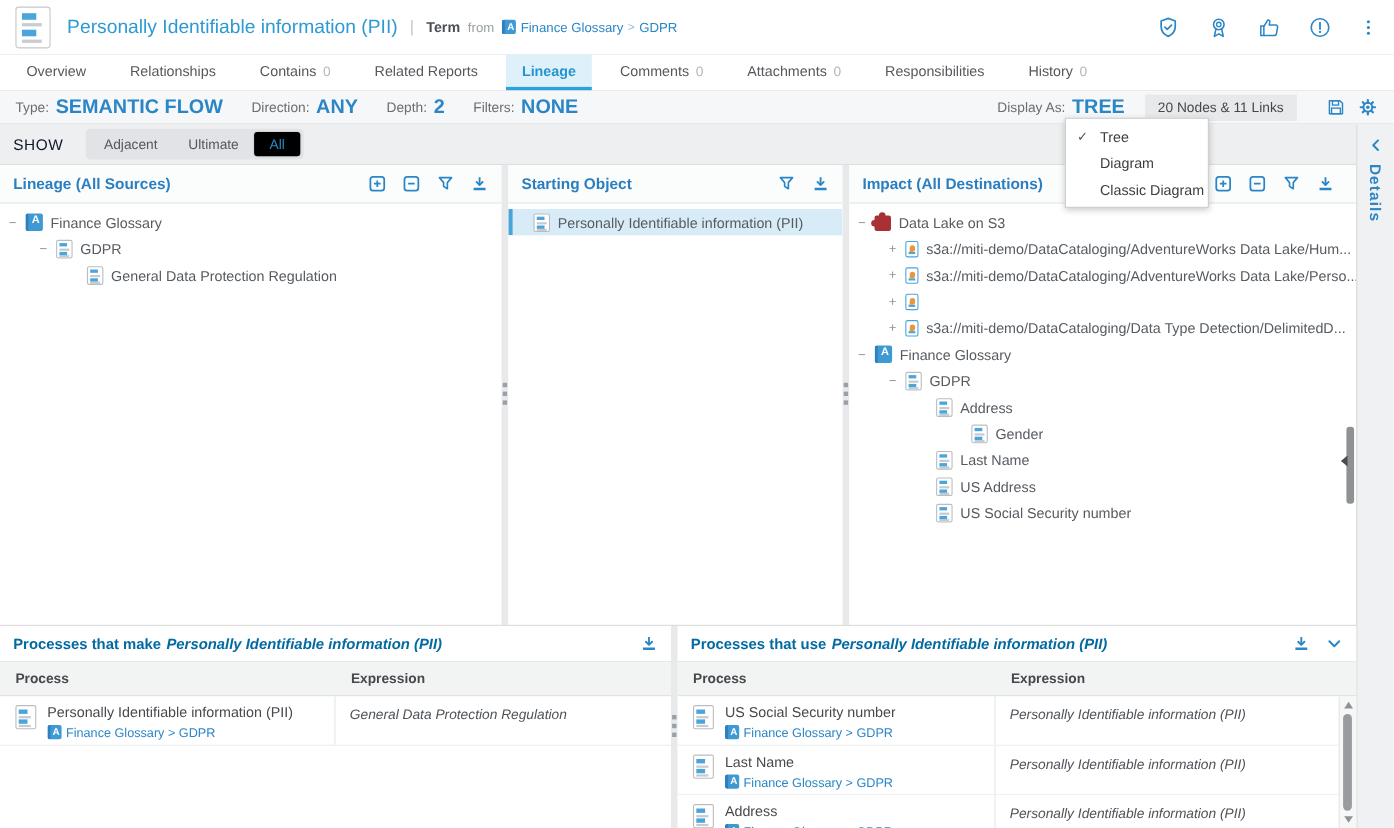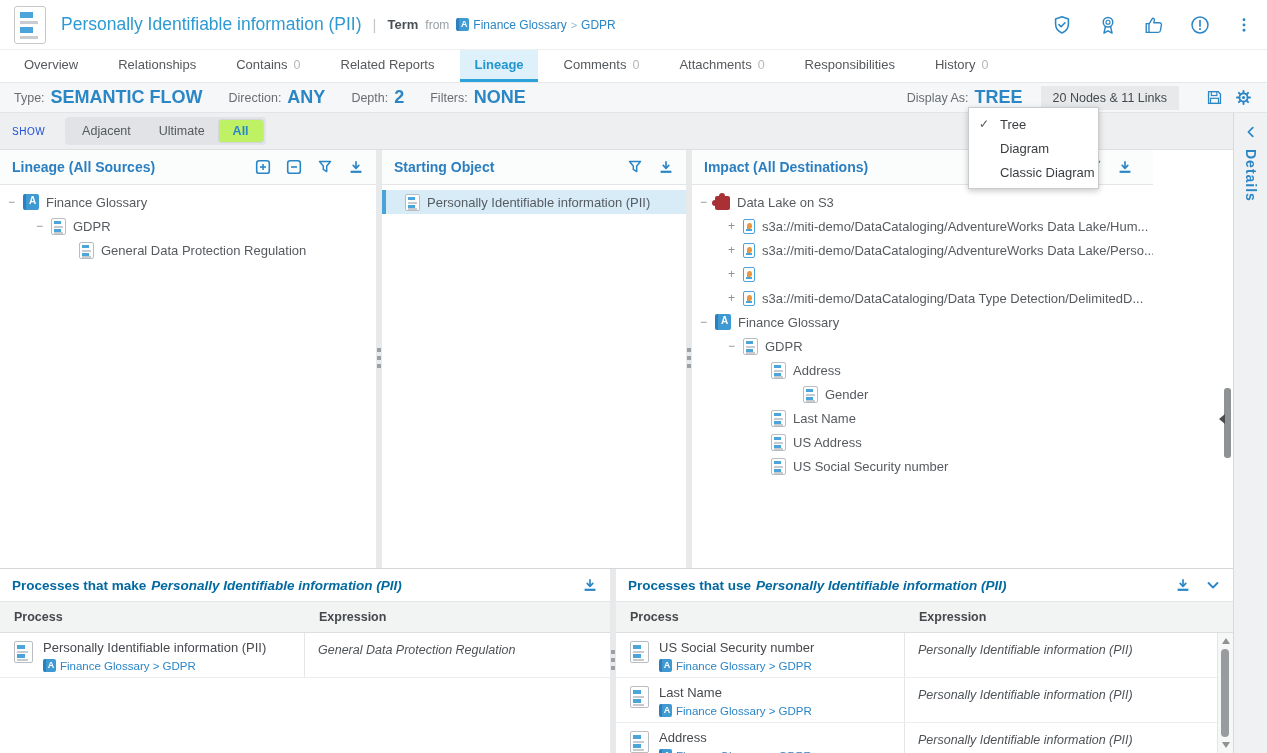--- a/index.html
+++ b/index.html
@@ -33,24 +33,24 @@
   
   #toolbar{left:0;top:83px;width:1267px;height:30px;background:#f6f7f8;border-bottom:1px solid #e2e4e6;display:flex;align-items:center;padding:0 14px;box-sizing:border-box;}
   .tb-label{font-size:12.5px;color:#6a6e72;margin-right:6px;}
   .tb-value{font-size:18px;color:#2b86c6;font-weight:bold;cursor:pointer;margin-right:26px;white-space:nowrap;}
   #toolbar-right{margin-left:auto;display:flex;align-items:center;}
   #stats-badge{background:#e7e9ea;color:#45494d;font-size:12.5px;padding:5px 12px;margin-right:16px;white-space:nowrap;}
   .tb-icon{width:19px;height:19px;cursor:pointer;margin-left:10px;}
 
   
   #showbar{left:0;top:113px;width:1233px;height:37px;background:#edeff0;border-bottom:1px solid #dddfe1;display:flex;align-items:center;padding:0 12px;box-sizing:border-box;}
-  #show-label{font-size:10px;color:#1d4ed8;letter-spacing:.5px;margin-right:20px;}
+  #show-label{font-size:14px;color:#0f172a;letter-spacing:.5px;margin-right:20px;}
   #seg{background:#e1e3e6;border-radius:4px;padding:3px;display:flex;align-items:center;}
   .seg-btn{font-size:12.5px;color:#55585c;padding:4px 14px;border-radius:3px;cursor:pointer;white-space:nowrap;}
-  .seg-btn.selected{background:#bef264;color:#2b86c6;font-weight:bold;box-shadow:0 0 0 1px #d3d6d9;}
+  .seg-btn.selected{background:#000000;color:#2b86c6;font-weight:normal;box-shadow:0 0 0 1px #d3d6d9;}
 
   
   #main{left:0;top:150px;width:1233px;height:418px;display:flex;}
   .panel{background:#fff;display:flex;flex-direction:column;overflow:hidden;}
   .panel-head{height:34px;flex:none;background:#fbfcfc;border-bottom:1px solid #e3e5e6;display:flex;align-items:center;padding:0 12px;}
   .panel-title{font-size:14px;font-weight:bold;color:#2b7fc0;white-space:nowrap;}
   .panel-icons{margin-left:auto;display:flex;align-items:center;gap:15px;}
   .picon{width:16px;height:16px;cursor:pointer;}
   .panel-body{flex:1;padding-top:5px;overflow:hidden;}
   .vsplit{width:6px;flex:none;background:#e8e9ea;position:relative;cursor:col-resize;}
@@ -236,21 +236,21 @@
   <div id="seg">
 
   <div class="seg-btn"><span>Adjacent</span></div>
       <div class="seg-btn"><span>Ultimate</span></div>
       <div class="seg-btn selected"><span>All</span></div>
     </div>
 </div>
 
 <div id="main" class="abs">
 
-  <div class="panel" style="width:376px">
+  <div class="panel" style="width:456px">
     <div class="panel-head">
       <span class="panel-title">Lineage (All Sources)</span>
       <div class="panel-icons">
         <svg class="picon" viewBox="0 0 16 16">
             <rect x="1.7" y="1.7" width="12.6" height="12.6" rx="2.4" fill="none" stroke="#2b86c6" stroke-width="1.6"></rect>
             <line x1="8" y1="5" x2="8" y2="11" stroke="#2b86c6" stroke-width="1.6"></line>
             <line x1="5" y1="8" x2="11" y2="8" stroke="#2b86c6" stroke-width="1.6"></line>
           </svg>
         <svg class="picon" viewBox="0 0 16 16">
             <rect x="1.7" y="1.7" width="12.6" height="12.6" rx="2.4" fill="none" stroke="#2b86c6" stroke-width="1.6"></rect>

